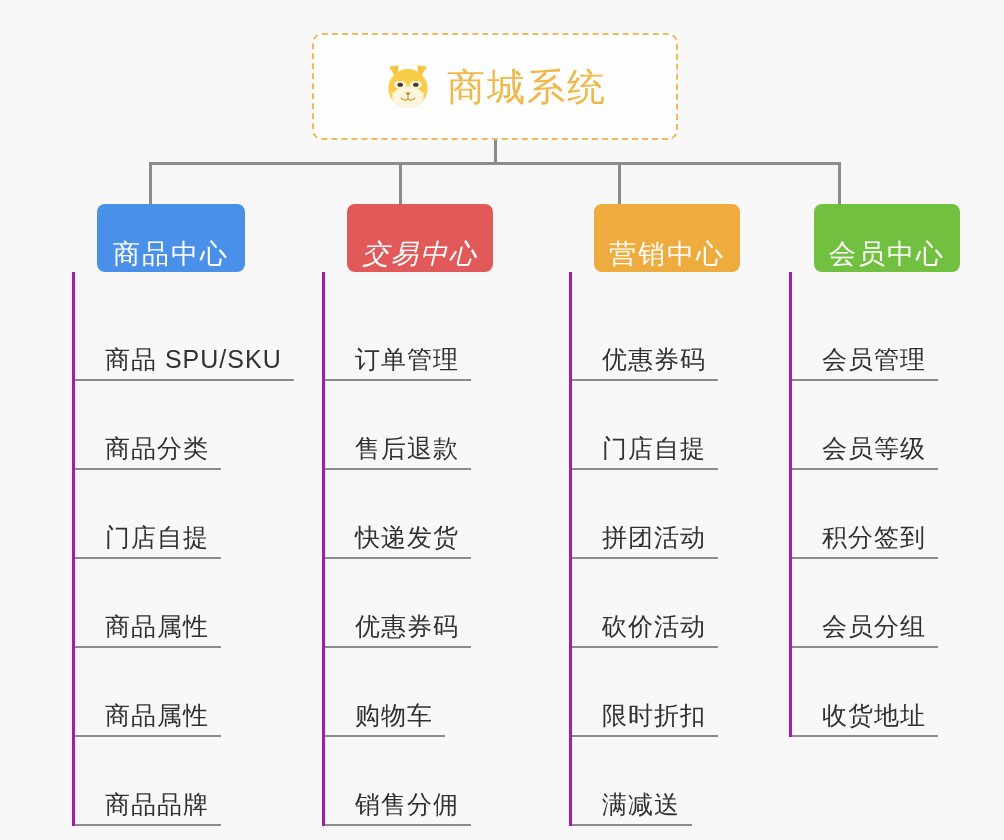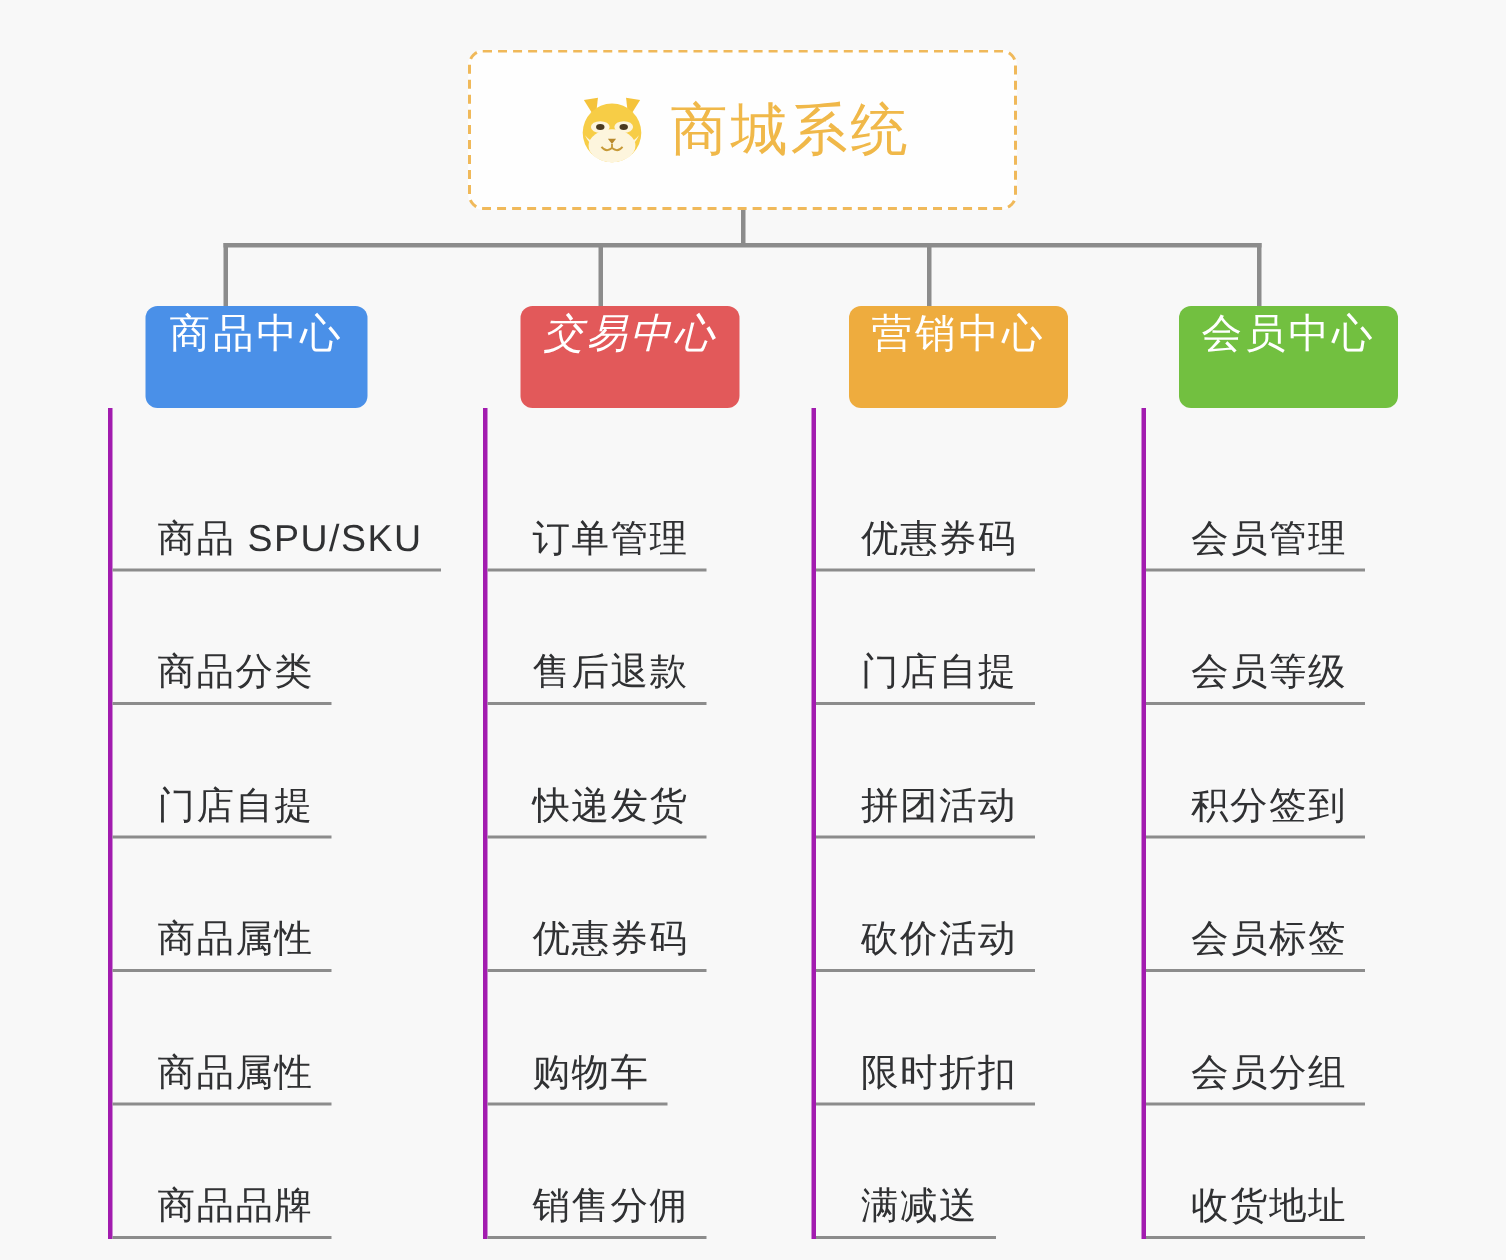--- a/index.html
+++ b/index.html
@@ -60,21 +60,21 @@
   
   .column {
     position: absolute;
     top: 204px;
   }
   .cat-header {
     position: relative;
     height: 68px;
     border-radius: 8px;
     display: flex;
-    align-items: flex-start;
+    align-items: flex-end;
     justify-content: center;
     color: #ffffff;
     font-size: 27px;
     letter-spacing: 2px;
     white-space: nowrap;
     margin-left: 40px;
   }
 
   
   .leafs {
@@ -187,21 +187,21 @@
         </div>
       <div class="leaf">
           <div class="leaf-inner"><span class="leaf-label">购物车</span></div>
         </div>
       <div class="leaf">
           <div class="leaf-inner"><span class="leaf-label">销售分佣</span></div>
         </div>
     </div>
   </div>
 
-  <div class="column" style="left:526px; width:186px;">
+  <div class="column" style="left:554px; width:186px;">
     <div class="cat-header" style="background:#eeac3e;">
       <span>营销中心</span>
     </div>
     <div class="leafs">
       <div class="leaf">
           <div class="leaf-inner"><span class="leaf-label">优惠券码</span></div>
         </div>
       <div class="leaf">
           <div class="leaf-inner"><span class="leaf-label">门店自提</span></div>
         </div>
@@ -213,38 +213,35 @@
         </div>
       <div class="leaf">
           <div class="leaf-inner"><span class="leaf-label">限时折扣</span></div>
         </div>
       <div class="leaf">
           <div class="leaf-inner"><span class="leaf-label">满减送</span></div>
         </div>
     </div>
   </div>
 
-  <div class="column" style="left:746px; width:186px;">
+  <div class="column" style="left:774px; width:186px;">
     <div class="cat-header" style="background:#72c040;">
       <span>会员中心</span>
     </div>
     <div class="leafs">
       <div class="leaf">
           <div class="leaf-inner"><span class="leaf-label">会员管理</span></div>
         </div>
       <div class="leaf">
           <div class="leaf-inner"><span class="leaf-label">会员等级</span></div>
         </div>
       <div class="leaf">
           <div class="leaf-inner"><span class="leaf-label">积分签到</span></div>
         </div>
       <div class="leaf">
-          <div class="leaf-inner"><span class="leaf-label">会员标签</span></div>
-        </div>
-      <div class="leaf">
           <div class="leaf-inner"><span class="leaf-label">会员分组</span></div>
         </div>
       <div class="leaf">
           <div class="leaf-inner"><span class="leaf-label">收货地址</span></div>
         </div>
     </div>
   </div>
 
 </div>
 

